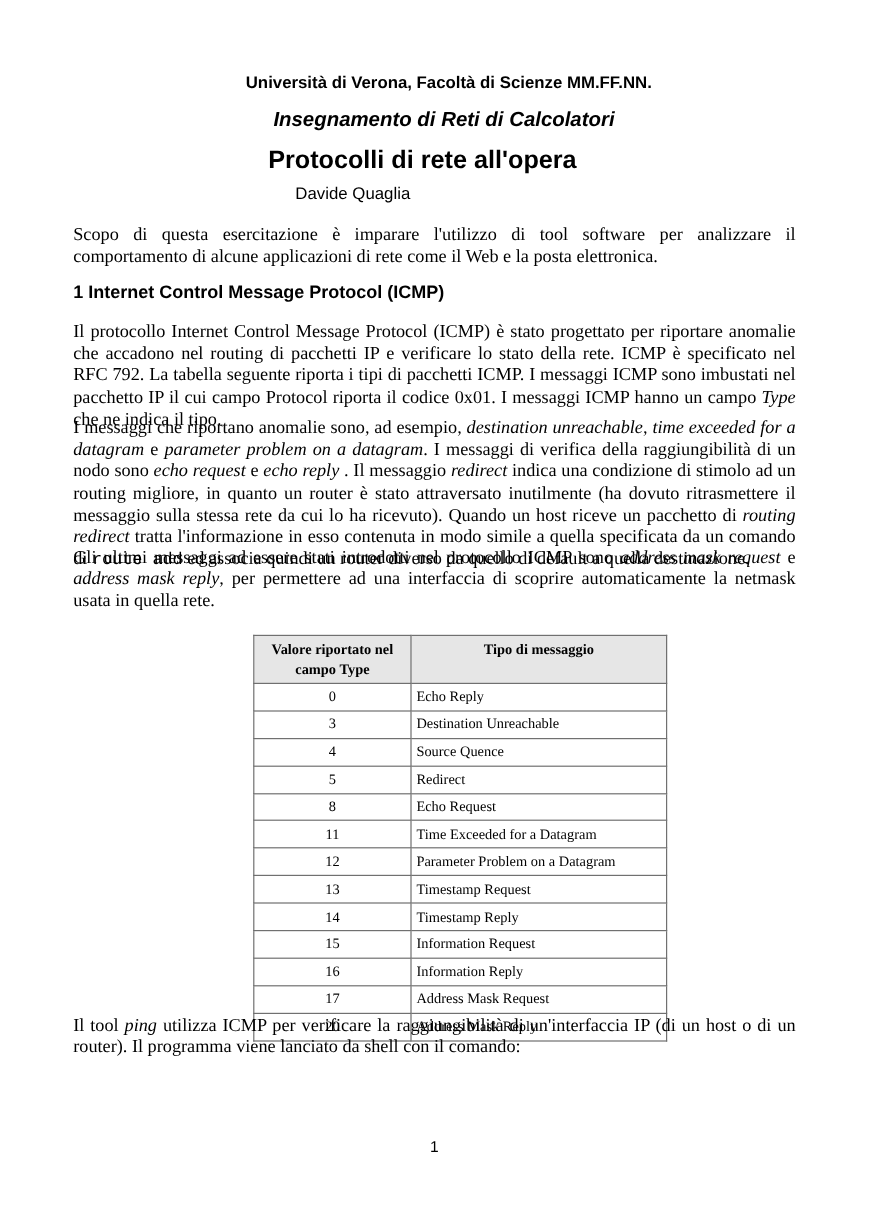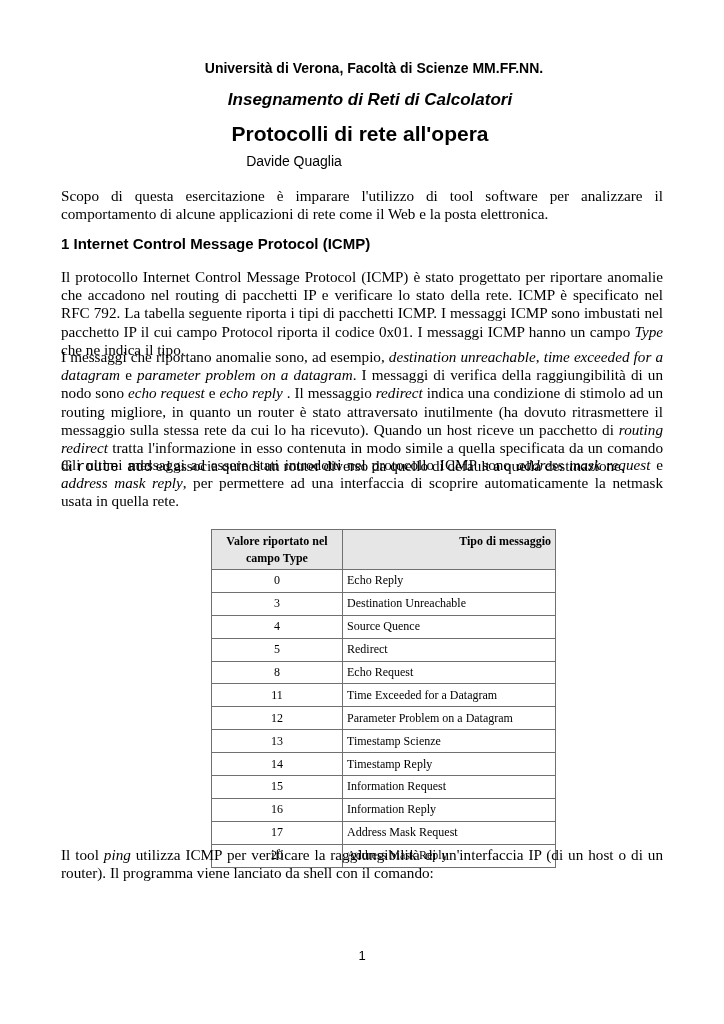--- a/index.html
+++ b/index.html
@@ -3,35 +3,35 @@
 <meta charset="utf-8">
 <style>
   html, body { margin:0; padding:0; background:#ffffff; }
   body { width:724px; height:1024px; position:relative; overflow:hidden; color:#000; }
   .page { position:absolute; left:0; top:0; width:724px; height:1024px; }
   .sans { font-family: "Liberation Sans", sans-serif; }
   .serif { font-family: "Liberation Serif", serif; }
   .center { text-align:center; }
   #univ { position:absolute; left:0; width:724px; top:60px; font-size:14px; font-weight:bold;margin-left:12px; }
   #course { position:absolute; left:8px; width:724px; top:90px; font-size:17px; font-style:italic; font-weight:bold; }
-  #title { position:absolute; left:8px; width:704px; top:122px; font-size:21px; font-weight:bold; }
+  #title { position:absolute; left:0; width:704px; top:122px; font-size:21px; font-weight:bold; }
   #author { position:absolute; left:0; width:588px; top:153px; font-size:14px; }
   .para { position:absolute; left:61px; width:602px; font-size:15.2px; line-height:18.2px; text-align:justify; }
   .para i { font-style:italic; }
   #p-intro { top:187px; }
   #h1 { position:absolute; left:61px; top:235px; font-size:15px; font-weight:bold; }
   #p-icmp { top:268px; }
   #p-msgs { top:348px; }
   #p-last { top:456px; }
   .code { font-family:"Liberation Mono", monospace; font-size:14px; }
   table { position:absolute; left:211px; top:529px; border-collapse:collapse; font-family:"Liberation Serif", serif; font-size:12px; }
   td, th { border:1px solid #707070; padding:0 4px; height:21.9px; }
   th { background:#e6e6e6; font-weight:bold; vertical-align:top; line-height:17px; padding-top:3px; padding-bottom:2px; }
   th.c1 { width:122px; text-align:center; }
-  th.c2 { width:204px; text-align:right; }
+  th.c2 { width:204px; text-align:center; }
   td.c1 { text-align:center; }
   td.c2 { text-align:left; }
   #p-ping { top:846px; }
   #pagenum { position:absolute; left:0; width:724px; top:948px; font-size:13px; }
 </style>
 </head>
 <body>
 
 <div class="page">
 
@@ -81,21 +81,21 @@
         <tr>
           <td class="c1">11</td>
           <td class="c2">Time Exceeded for a Datagram</td>
         </tr>
         <tr>
           <td class="c1">12</td>
           <td class="c2">Parameter Problem on a Datagram</td>
         </tr>
         <tr>
           <td class="c1">13</td>
-          <td class="c2">Timestamp Scienze</td>
+          <td class="c2">Timestamp Request</td>
         </tr>
         <tr>
           <td class="c1">14</td>
           <td class="c2">Timestamp Reply</td>
         </tr>
         <tr>
           <td class="c1">15</td>
           <td class="c2">Information Request</td>
         </tr>
         <tr>

